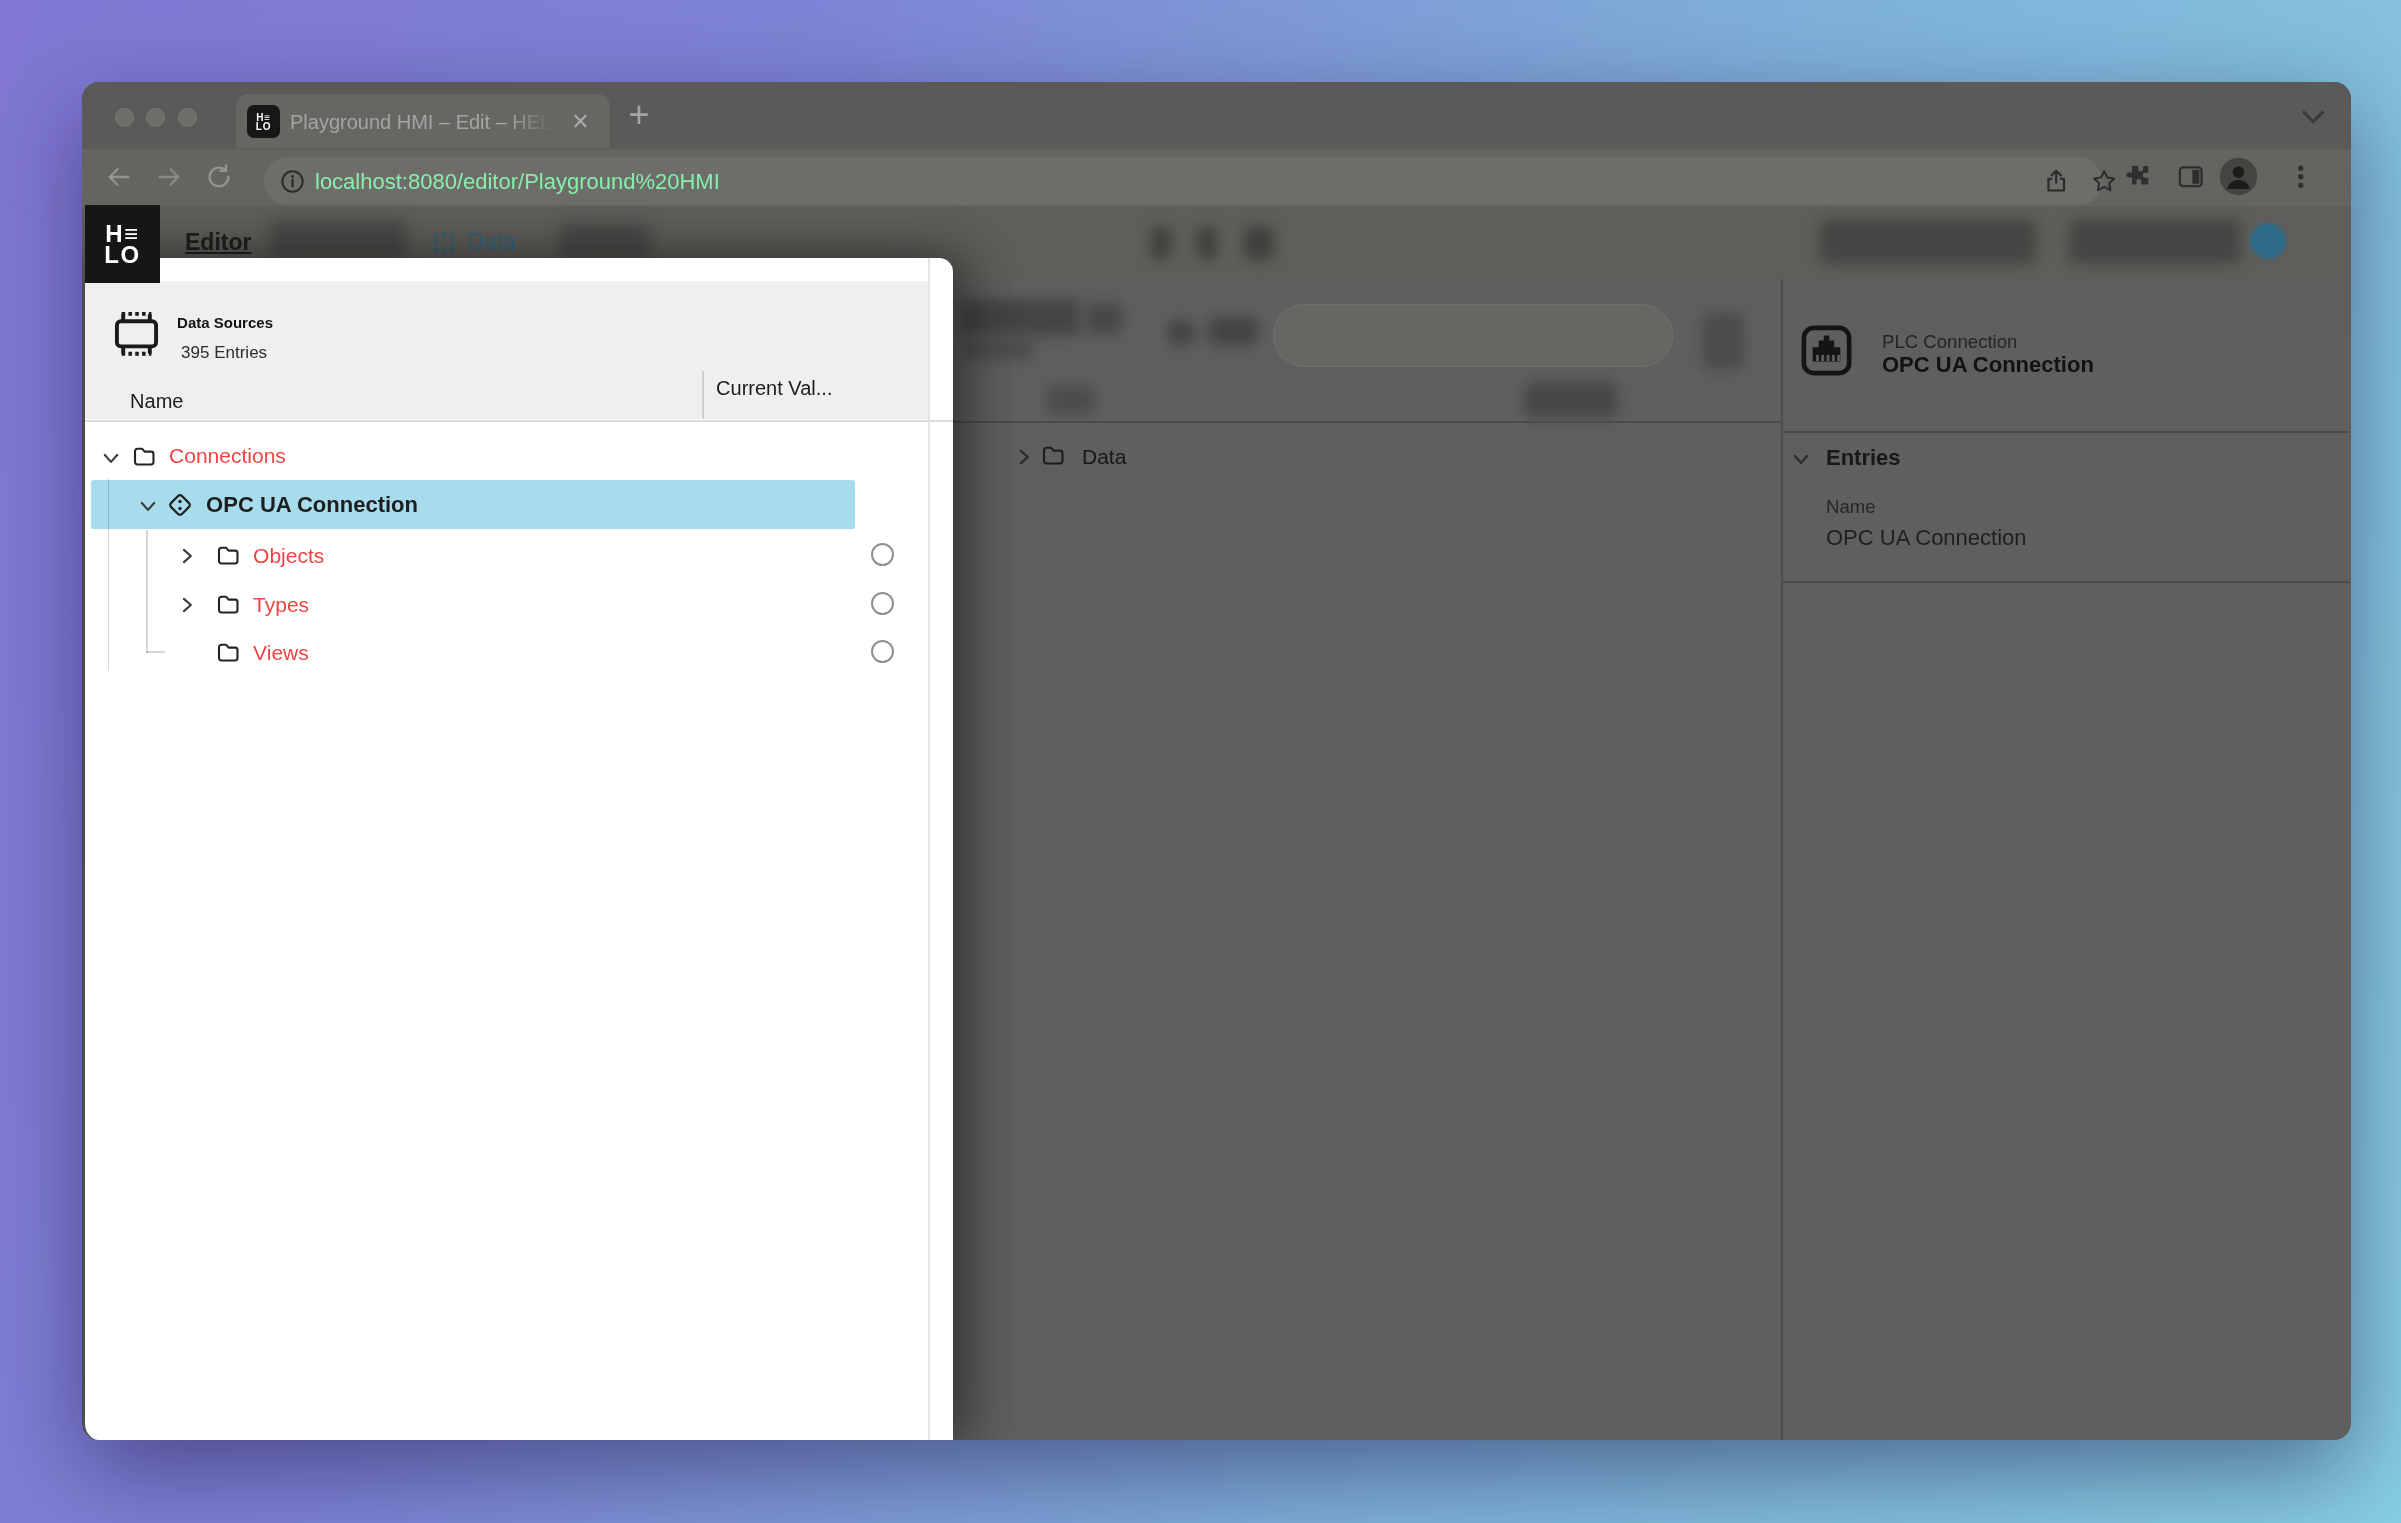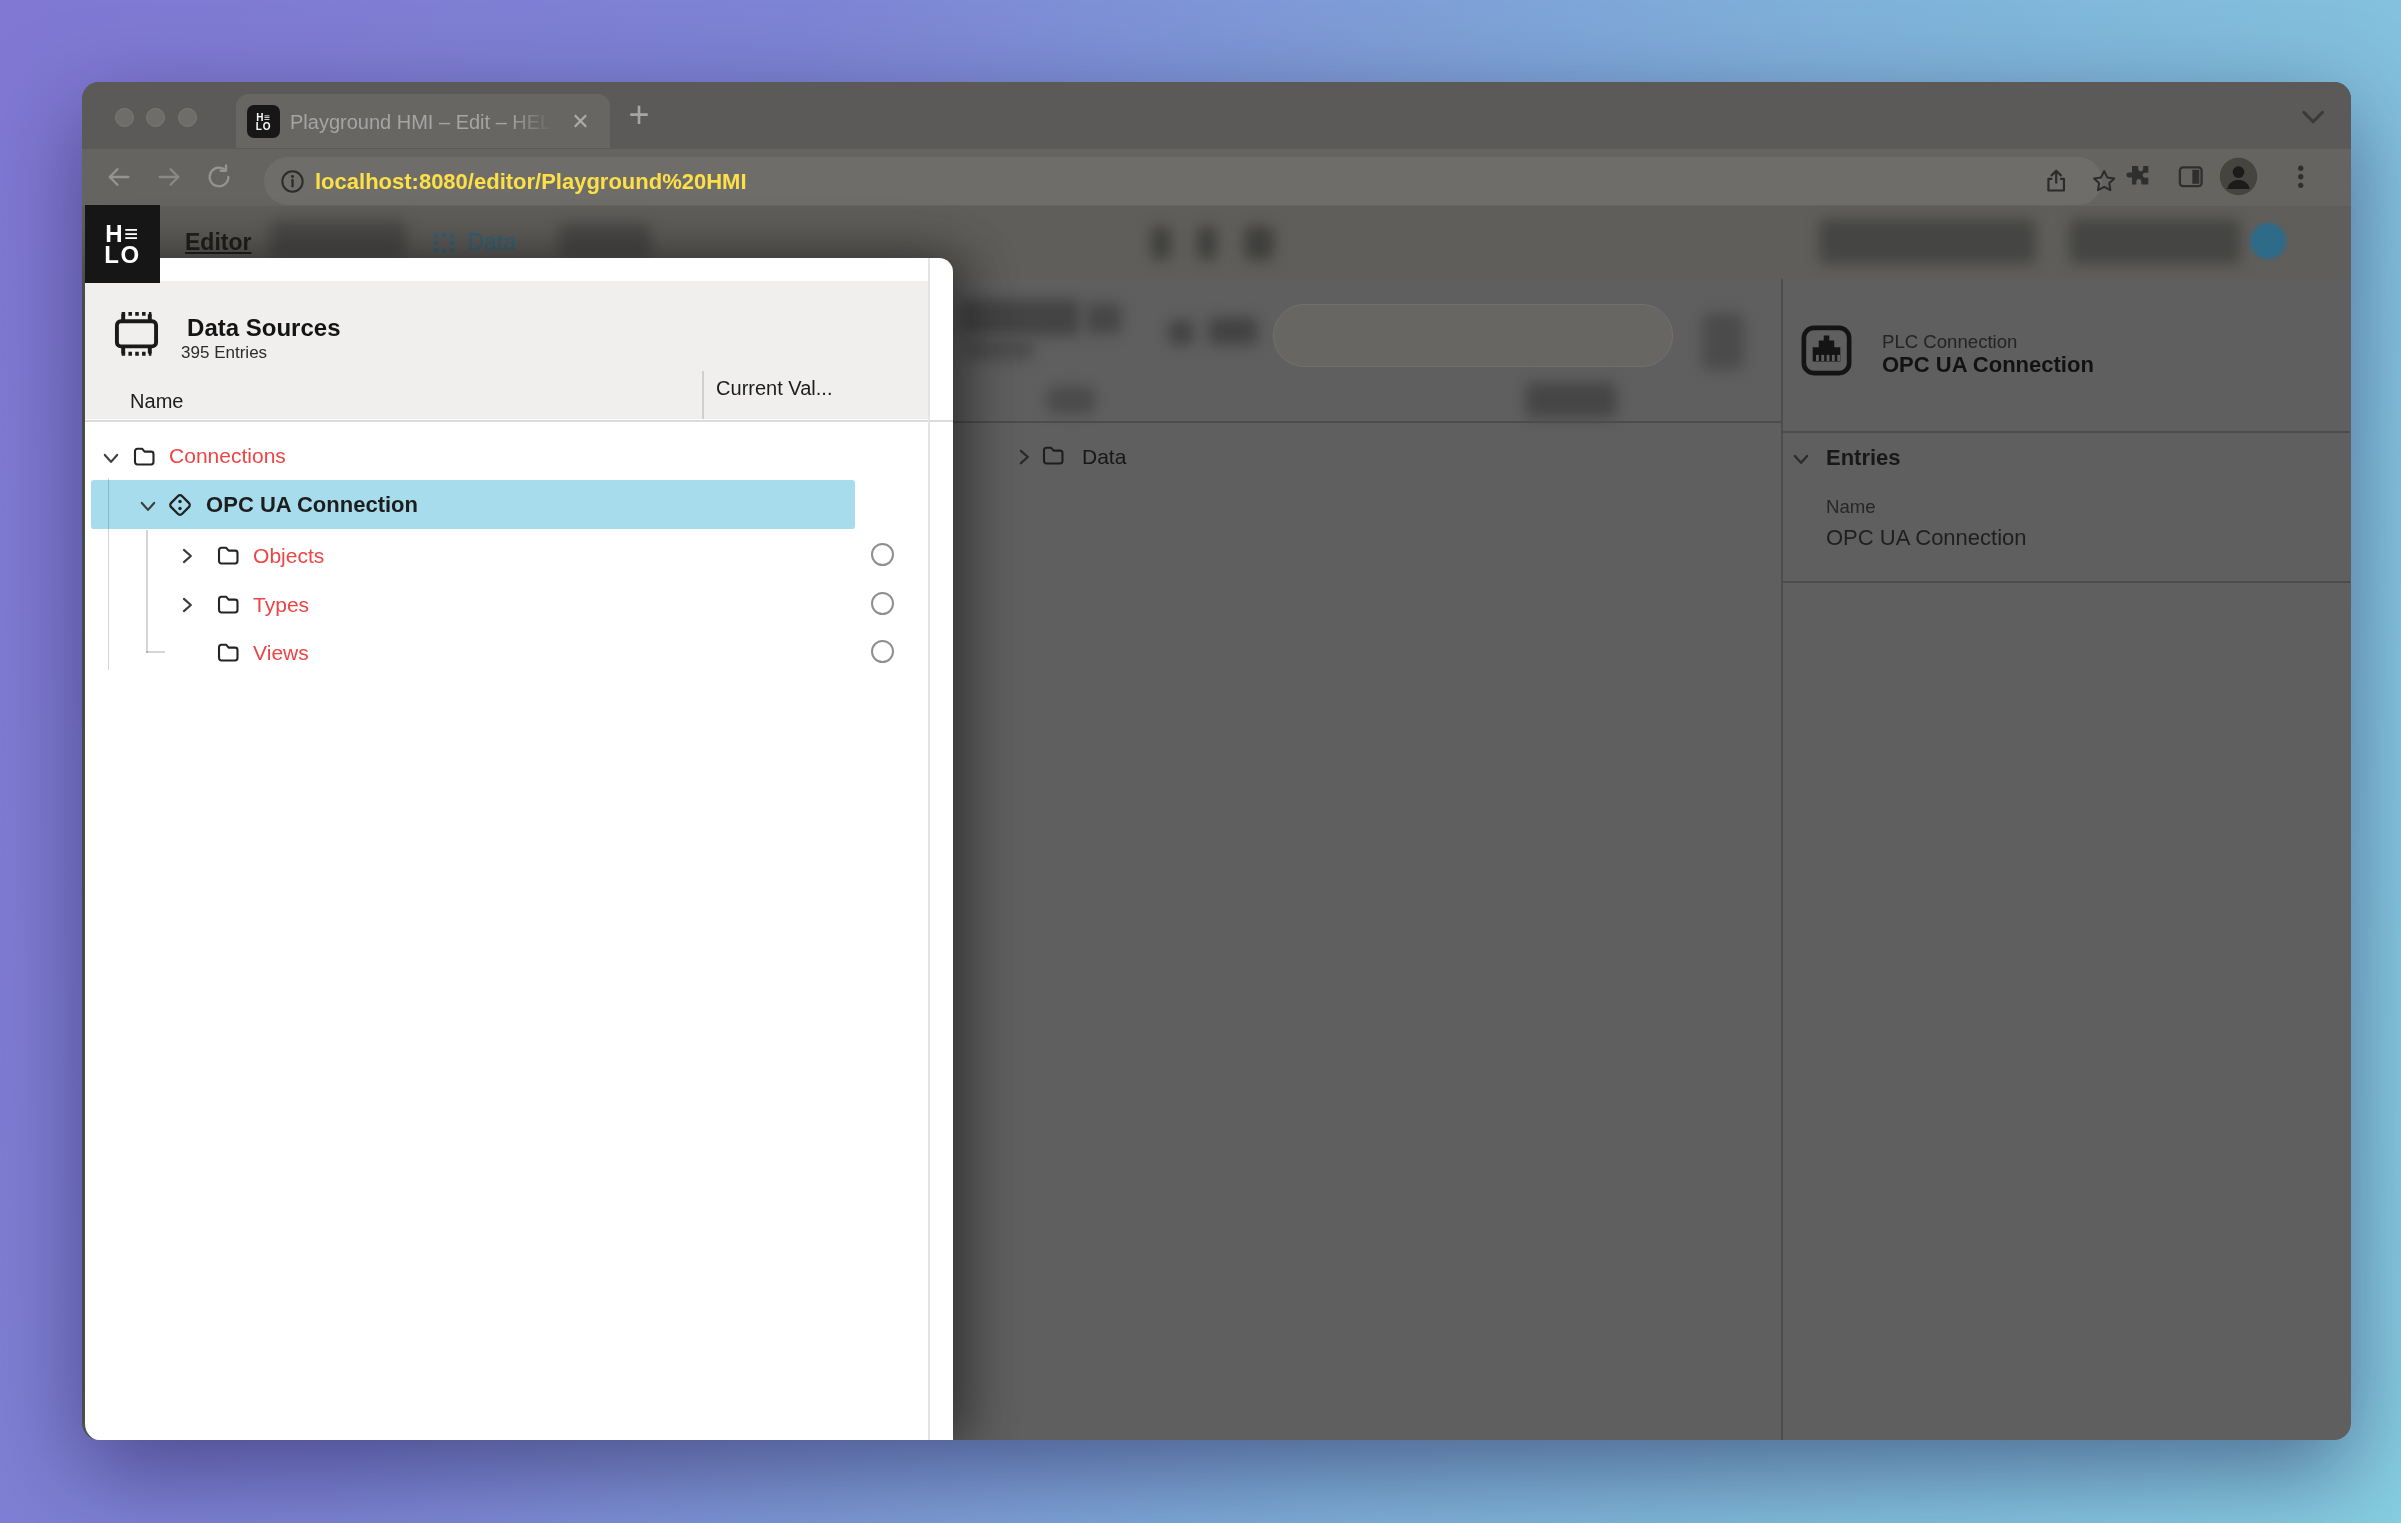--- a/index.html
+++ b/index.html
@@ -23,21 +23,21 @@
             background:linear-gradient(to right,rgba(104,102,99,0),#686663 80%);}
   .tab-close{left:329px;top:12.4px;width:31px;height:31px;color:#ababab;font-size:22px;
              display:flex;align-items:center;justify-content:center;}
   .newtab{left:539px;top:9.3px;width:36px;height:48px;color:#a5a5a5;font-size:36px;font-weight:300;
           display:flex;align-items:center;justify-content:center;}
   .strip-chevron{left:2218px;top:25px;width:26.4px;height:20px;color:#3a3a3a;}
   .toolbar{left:0;top:67px;width:100%;height:57px;background:#666461;}
   .navic{top:81px;width:28px;height:28px;color:#969490;}
   .urlbar{left:182px;top:75px;width:1838px;height:48px;border-radius:24px;background:#6e6d6a;}
   .info-ic{left:15.5px;top:11.6px;width:25px;height:25px;color:#2c2c2c;}
-  .url-text{left:51px;top:11.6px;font-size:22px;color:#fde047;white-space:nowrap;font-weight:bold;}
+  .url-text{left:51px;top:11.6px;font-size:22px;color:#86efac;white-space:nowrap;}
   .pill-ic{top:11px;width:26.4px;height:26.4px;color:#2b2b2b;}
   .chrome-ic{top:80px;width:29.5px;height:29.5px;color:#2f2f2f;}
   .avatar{left:2137px;top:75px;width:39px;height:39px;}
   
   .appheader{left:0;top:124px;width:100%;height:73px;background:#5f5e5b;}
   .logo{left:3.1px;top:123px;width:75px;height:78px;background:#161616;z-index:40;
         display:flex;flex-direction:column;align-items:center;justify-content:center;
         color:#fff;font-weight:700;font-size:24px;line-height:21px;letter-spacing:1.6px;}
   .editor-label{left:103px;top:124px;height:73px;display:flex;align-items:center;
                 font-size:23px;font-weight:700;color:#21201e;text-decoration:underline;}
@@ -56,21 +56,21 @@
   .sb-kind{left:1800px;top:249px;font-size:18.6px;color:#242424;text-align:center;}
   .sb-title{left:1800px;top:270px;font-size:22px;font-weight:700;color:#121212;}
   .sb-general{left:1744px;top:363px;font-size:22px;font-weight:700;color:#181818;}
   .sb-name{left:1744px;top:414px;font-size:18.6px;color:#262626;}
   .sb-value{left:1744px;top:443px;font-size:22px;color:#1f1f1f;}
   
   .modal{left:3.1px;top:176px;width:868px;height:1183px;background:#ffffff;z-index:30;
          border-radius:0 14px 0 17px;box-shadow:0 0 54px rgba(0,0,0,.40),23px 0 47px rgba(0,0,0,.22);}
   .modal-header{left:0;top:23px;width:843px;height:138px;background:#f0efee;}
   .chip-ic{left:28px;top:50px;width:47px;height:51px;color:#1a1a1a;}
-  .modal-title{left:102px;top:56px;font-size:24px;font-weight:700;color:#141414;}
+  .modal-title{left:92px;top:56px;font-size:15px;font-weight:700;color:#141414;}
   .modal-entries{left:96px;top:85px;font-size:17px;color:#2c2c2c;}
   .modal-search{left:510px;top:50px;width:398px;height:51px;}
   .modal-search input{width:100%;height:100%;box-sizing:border-box;border:1.6px solid #c8c8c8;
          border-radius:7.8px;background:#fff;font-size:20px;padding:0 15.5px;outline:none;
          font-family:"Liberation Sans",sans-serif;color:#333;}
   .modal-search input::placeholder{color:#939393;}
   .col-head{font-size:20px;color:#1c1c1c;}
   .col-vline{left:617px;top:113px;width:1.6px;height:48px;background:#cfcfcf;}
   .head-divider{left:0;top:162px;width:868px;height:1.6px;background:#dcdcdc;}
   .gutter{left:843px;top:0;width:1.6px;height:1183px;background:#e4e4e4;}

